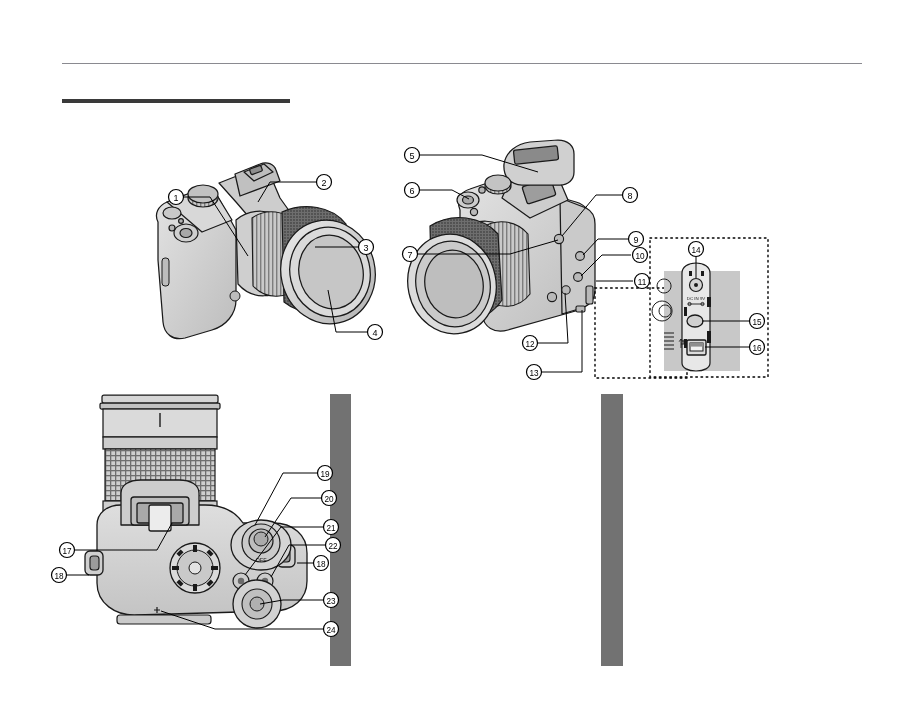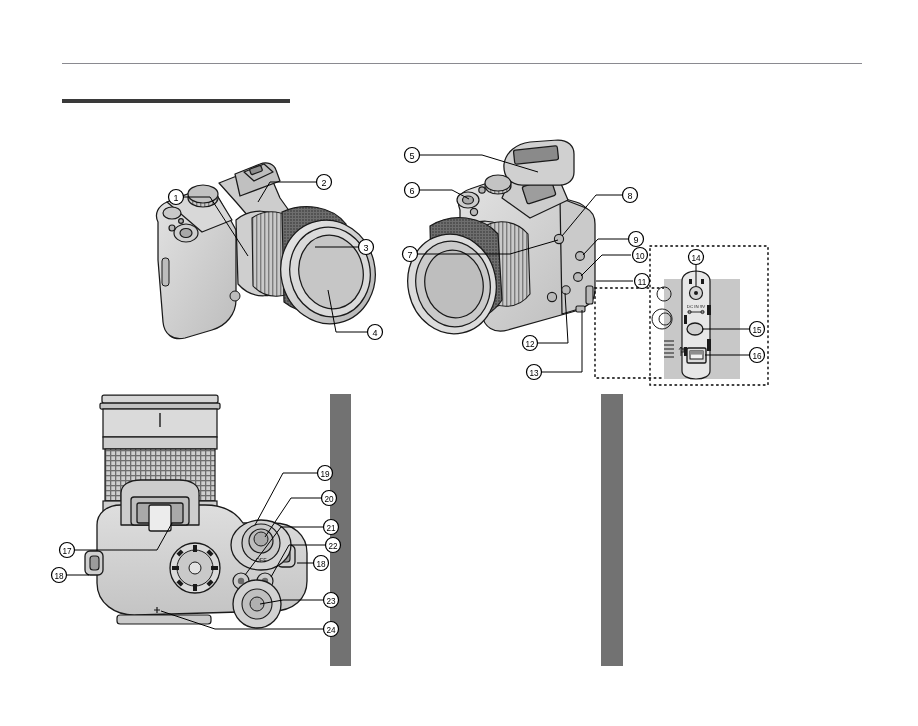--- a/index.html
+++ b/index.html
@@ -42,21 +42,21 @@
     position: absolute;
     background: #727272;
   }
   .vbar-left  { left: 330px; top: 394px; width: 21px; height: 272px; }
   .vbar-right { left: 601px; top: 394px; width: 22px; height: 272px; }
 
   
   .figure { position: absolute; }
   .fig-front      { left: 140px; top: 150px; width: 265px; height: 235px; }
   .fig-side       { left: 390px; top: 138px; width: 300px; height: 255px; }
-  .fig-detail     { left: 648px; top: 243px; width: 136px; height: 145px; }
+  .fig-detail     { left: 648px; top: 235px; width: 136px; height: 145px; }
   .fig-top        { left: 45px;  top: 385px; width: 300px; height: 265px; }
 
   .figure svg { display: block; width: 100%; height: 100%; }
 </style>
 </head>
 <body>
 
 <div class="page">
 
   <div class="header-rule"></div>

